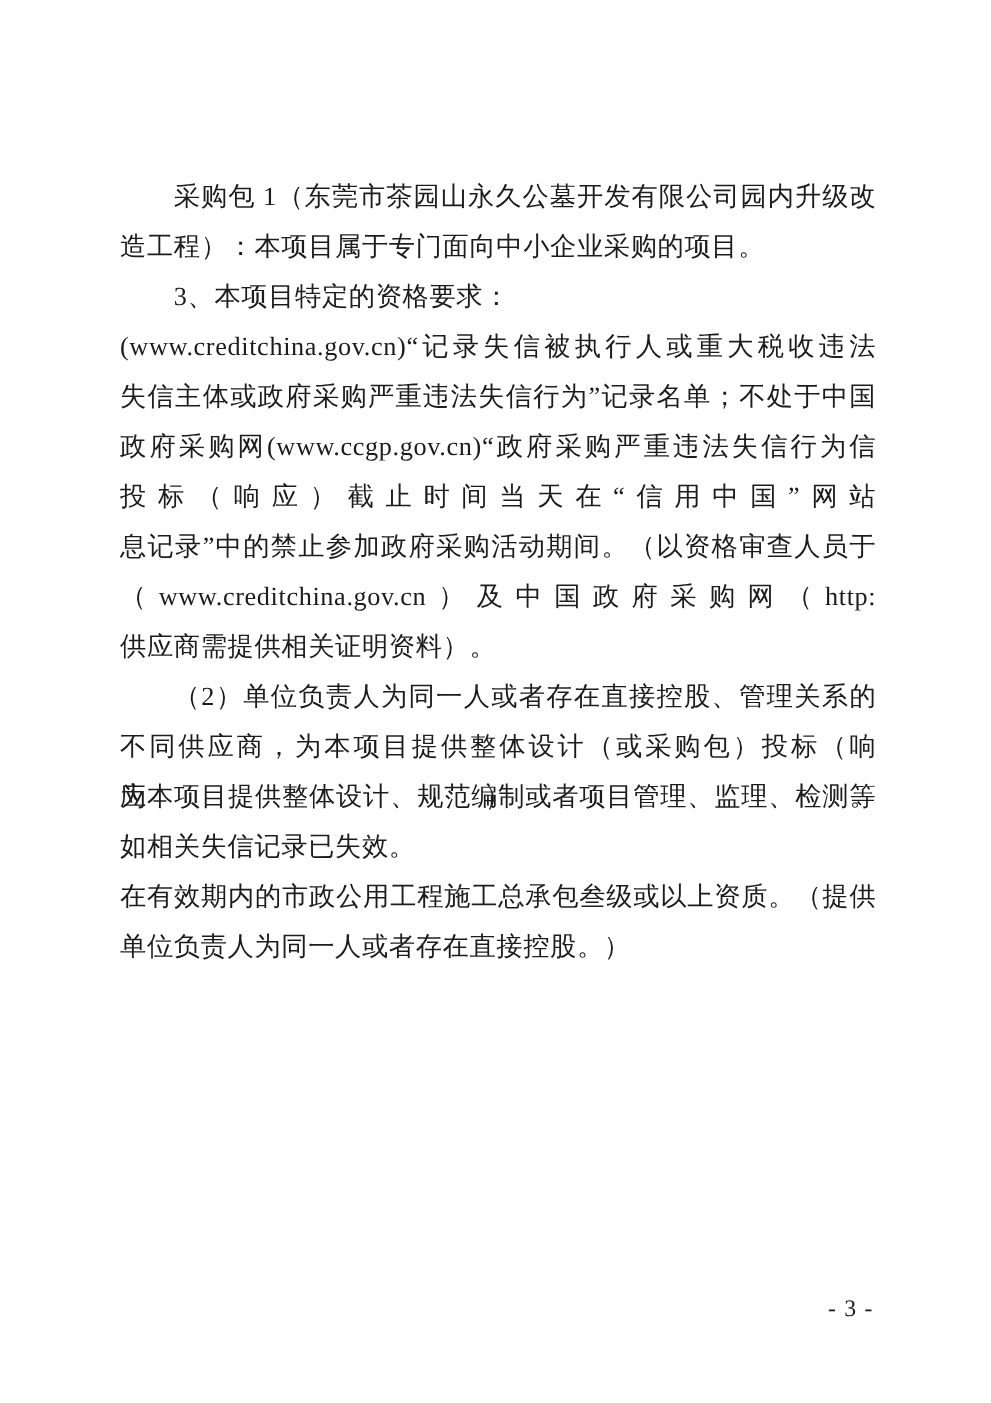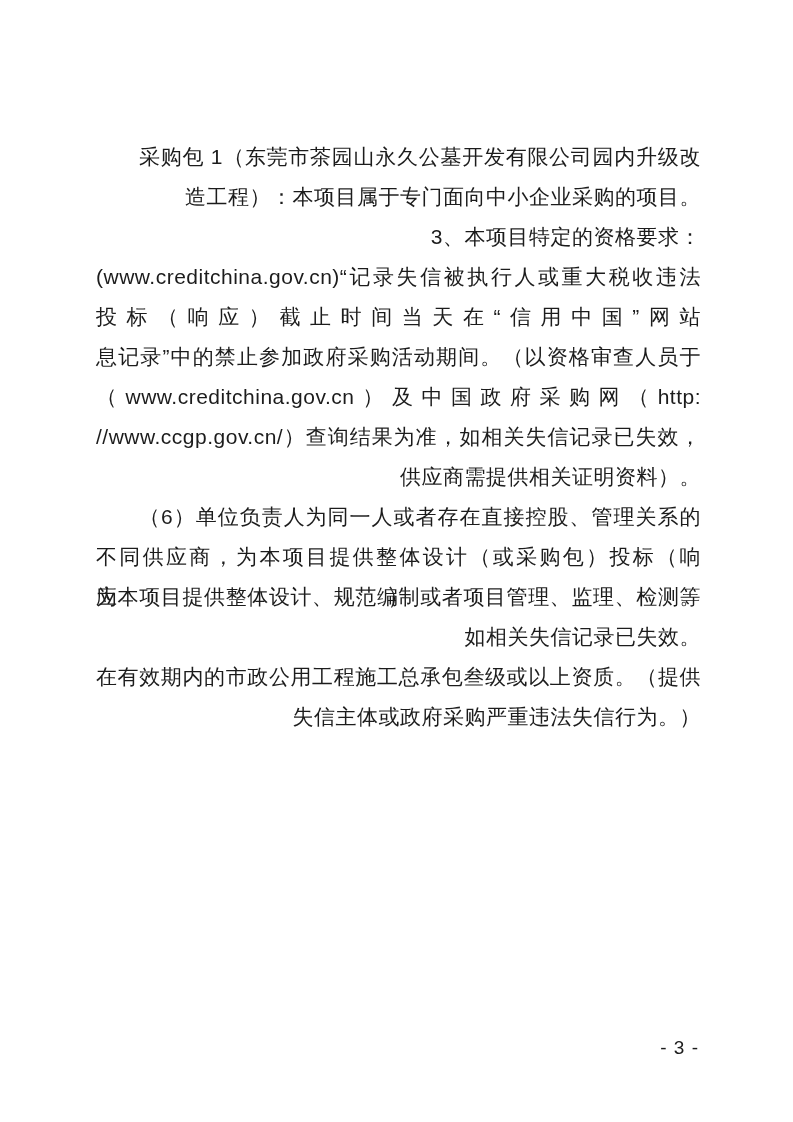--- a/index.html
+++ b/index.html
@@ -6,21 +6,21 @@
     margin: 0;
     padding: 0;
     background: #ffffff;
   }
   .page {
     position: relative;
     width: 793px;
     height: 1122px;
     background: #ffffff;
     overflow: hidden;
-    font-family: Liberation Sans, sans-serif;
+    font-family: Liberation Serif, serif;
     color: #1c1c1c;
   }
   .content {
     position: absolute;
     left: 96px;
     top: 137px;
     width: 605px;
   }
   .line {
     font-size: 21px;
@@ -28,21 +28,21 @@
     height: 40px;
     white-space: nowrap;
     letter-spacing: 0.5px;
   }
   .fill {
     white-space: normal;
     text-align: justify;
     text-align-last: justify;
   }
   .plain {
-    text-align: right;
+    text-align: left;
   }
   .indent {
     text-indent: 43px;
   }
   .footer {
     position: absolute;
     top: 1036px;
     right: 94px;
     font-size: 19px;
     line-height: 24px;
@@ -51,27 +51,28 @@
 </style>
 </head>
 <body>
 
 <div class="page">
   <div class="content">
     <div class="line fill indent">采购包 1（东莞市茶园山永久公墓开发有限公司园内升级改</div>
     <div class="line plain">造工程）：本项目属于专门面向中小企业采购的项目。</div>
     <div class="line plain indent">3、本项目特定的资格要求：</div>
     <div class="line fill">(www.creditchina.gov.cn)“记录失信被执行人或重大税收违法</div>
+    <div class="line fill">失信主体或政府采购严重违法失信行为”记录名单；不处于中国</div>
+    <div class="line fill">政府采购网(www.ccgp.gov.cn)“政府采购严重违法失信行为信</div>
     <div class="line fill">投标（响应）截止时间当天在“信用中国”网站</div>
     <div class="line fill">息记录”中的禁止参加政府采购活动期间。（以资格审查人员于</div>
     <div class="line fill">（www.creditchina.gov.cn）及中国政府采购网（http:</div>
-    <div class="line fill">//www.ccgp.gov.cn/）查询结果为准，如相关失信记录已失效，</div>
     <div class="line plain">供应商需提供相关证明资料）。</div>
-    <div class="line fill indent">（6）单位负责人为同一人或者存在直接控股、管理关系的</div>
+    <div class="line fill indent">（2）单位负责人为同一人或者存在直接控股、管理关系的</div>
     <div class="line fill">不同供应商，为本项目提供整体设计（或采购包）投标（响应）。</div>
     <div class="line fill">为本项目提供整体设计、规范编制或者项目管理、监理、检测等</div>
     <div class="line plain">如相关失信记录已失效。</div>
     <div class="line fill">在有效期内的市政公用工程施工总承包叁级或以上资质。（提供</div>
-    <div class="line plain">失信主体或政府采购严重违法失信行为。）</div>
+    <div class="line plain">单位负责人为同一人或者存在直接控股。）</div>
   </div>
 
   <div class="footer">- 3 -</div>
 </div>
 
 </body></html>

